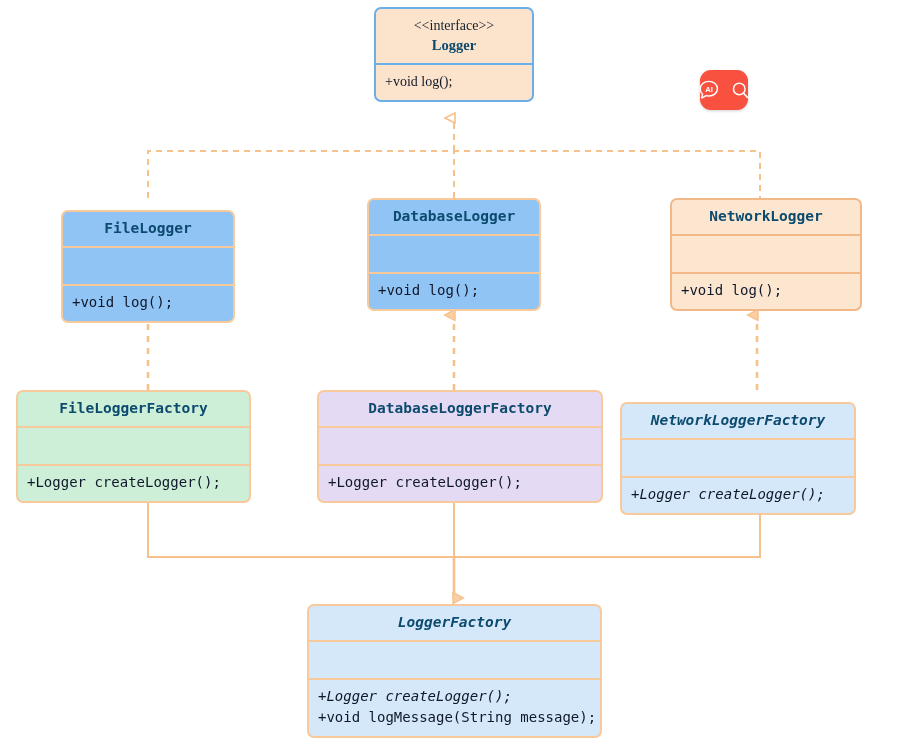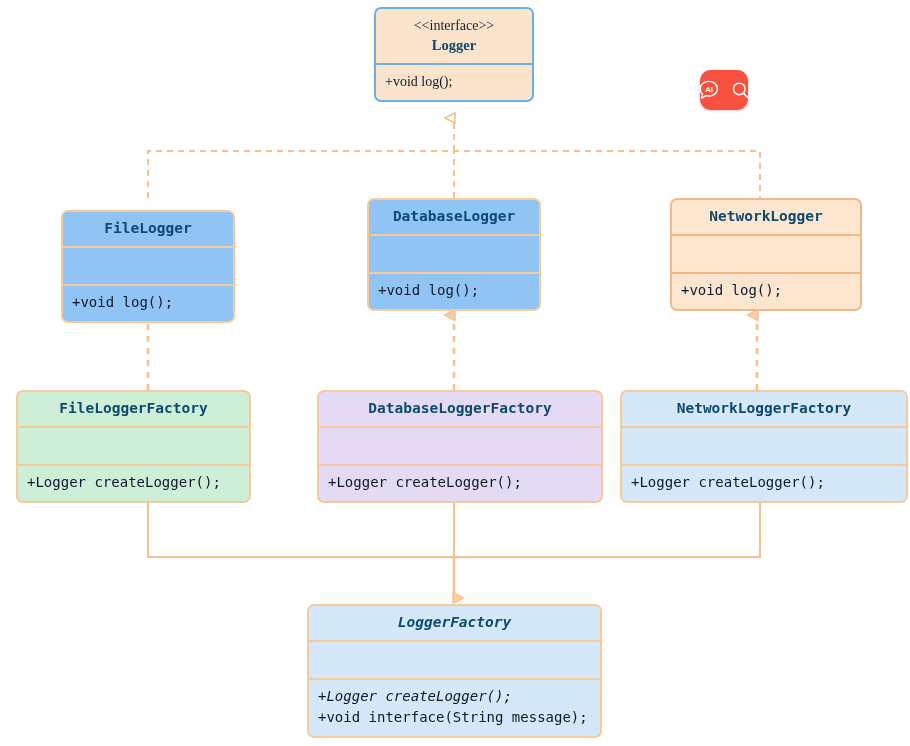--- a/index.html
+++ b/index.html
@@ -224,42 +224,42 @@
       <div class="cls-name">DatabaseLoggerFactory</div>
     </div>
     <div class="divider"></div>
     <div class="sec sec-attrs"></div>
     <div class="divider"></div>
     <div class="sec sec-ops">
       <div class="op">+Logger createLogger();</div>
     </div>
   </div>
 
-  <div class="uml n-networkloggerfactory" style="left:620px; top:390px; width:288px;">
+  <div class="uml n-networkloggerfactory" style="left:620px; top:402px; width:236px;font-style:italic;">
     <div class="sec sec-title">
       <div class="cls-name">NetworkLoggerFactory</div>
     </div>
     <div class="divider"></div>
     <div class="sec sec-attrs"></div>
     <div class="divider"></div>
     <div class="sec sec-ops">
       <div class="op">+Logger createLogger();</div>
     </div>
   </div>
 
   <div class="uml n-loggerfactory" style="left:307px; top:604px; width:295px;">
     <div class="sec sec-title">
       <div class="cls-name italic">LoggerFactory</div>
     </div>
     <div class="divider"></div>
     <div class="sec sec-attrs"></div>
     <div class="divider"></div>
     <div class="sec sec-ops">
       <div class="op italic">+Logger createLogger();</div>
-      <div class="op">+void interface(String message);</div>
+      <div class="op">+void logMessage(String message);</div>
     </div>
   </div>
 
   <div id="ai-badge">
     <span style="display:flex;align-items:center;">
       <svg width="22" height="22" viewBox="0 0 24 24" aria-hidden="true">
         <path d="M12 2.6c5.1 0 9.2 3.6 9.2 8s-4.1 8-9.2 8c-1.1 0-2.2-.17-3.2-.48L4.6 20.6c-.35.17-.74-.16-.63-.53l1.02-3.3C3.3 15.3 2.4 13.5 2.4 10.6c0-4.4 4.1-8 9.6-8z" fill="none" stroke="#ffffff" stroke-width="1.6" stroke-linejoin="round"></path>
         <text x="12" y="14.6" text-anchor="middle" font-family="'Liberation Sans', sans-serif" font-size="8.4" font-weight="bold" fill="#ffffff">AI</text>
       </svg>
     </span>

